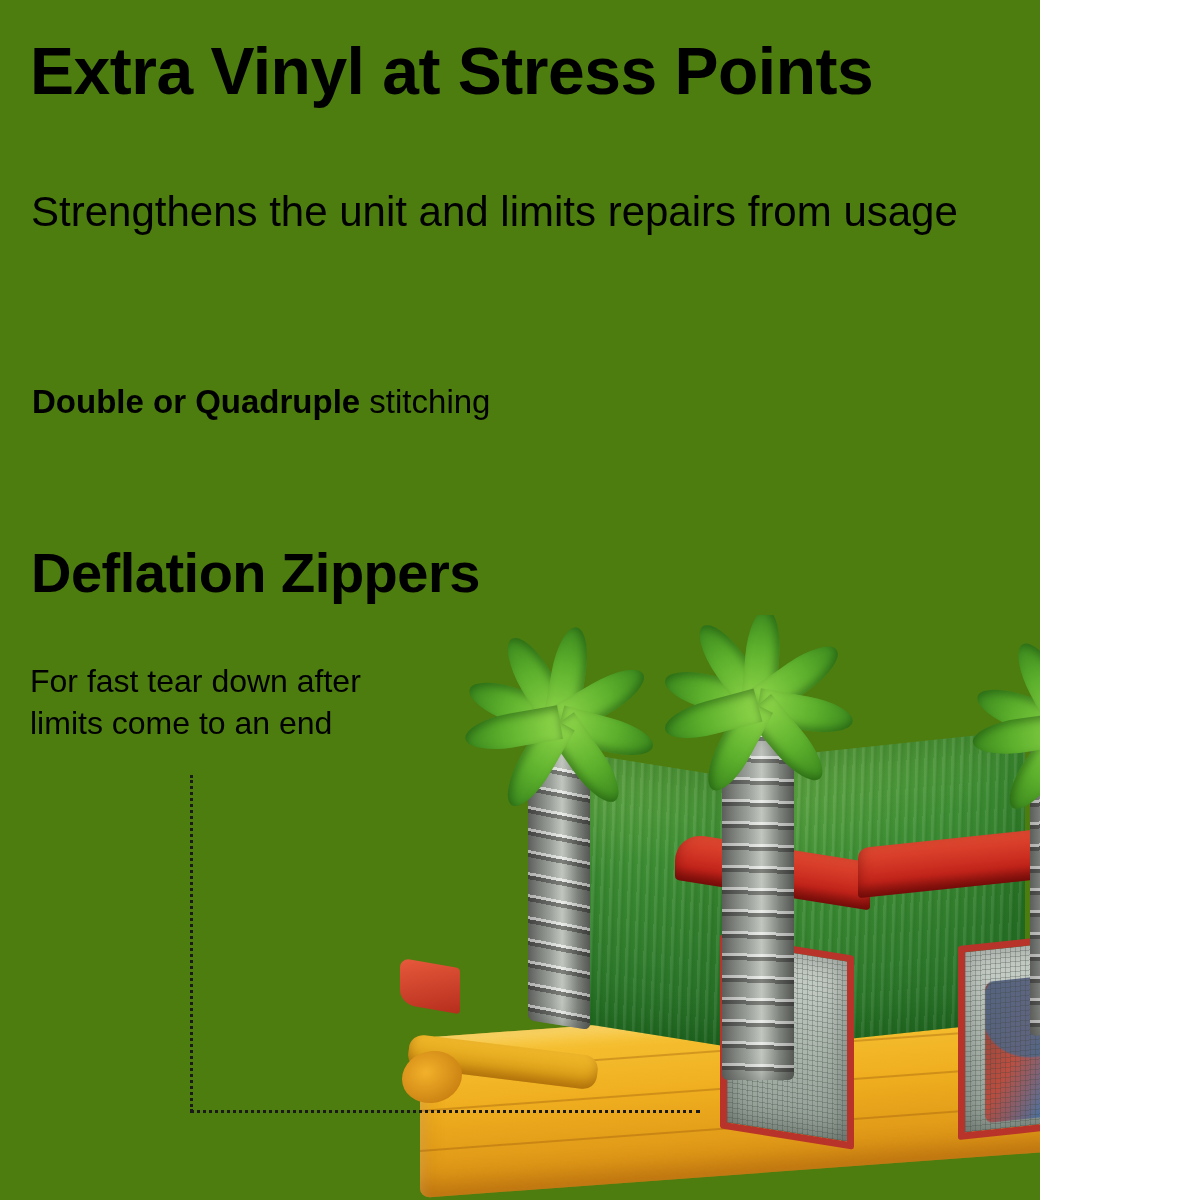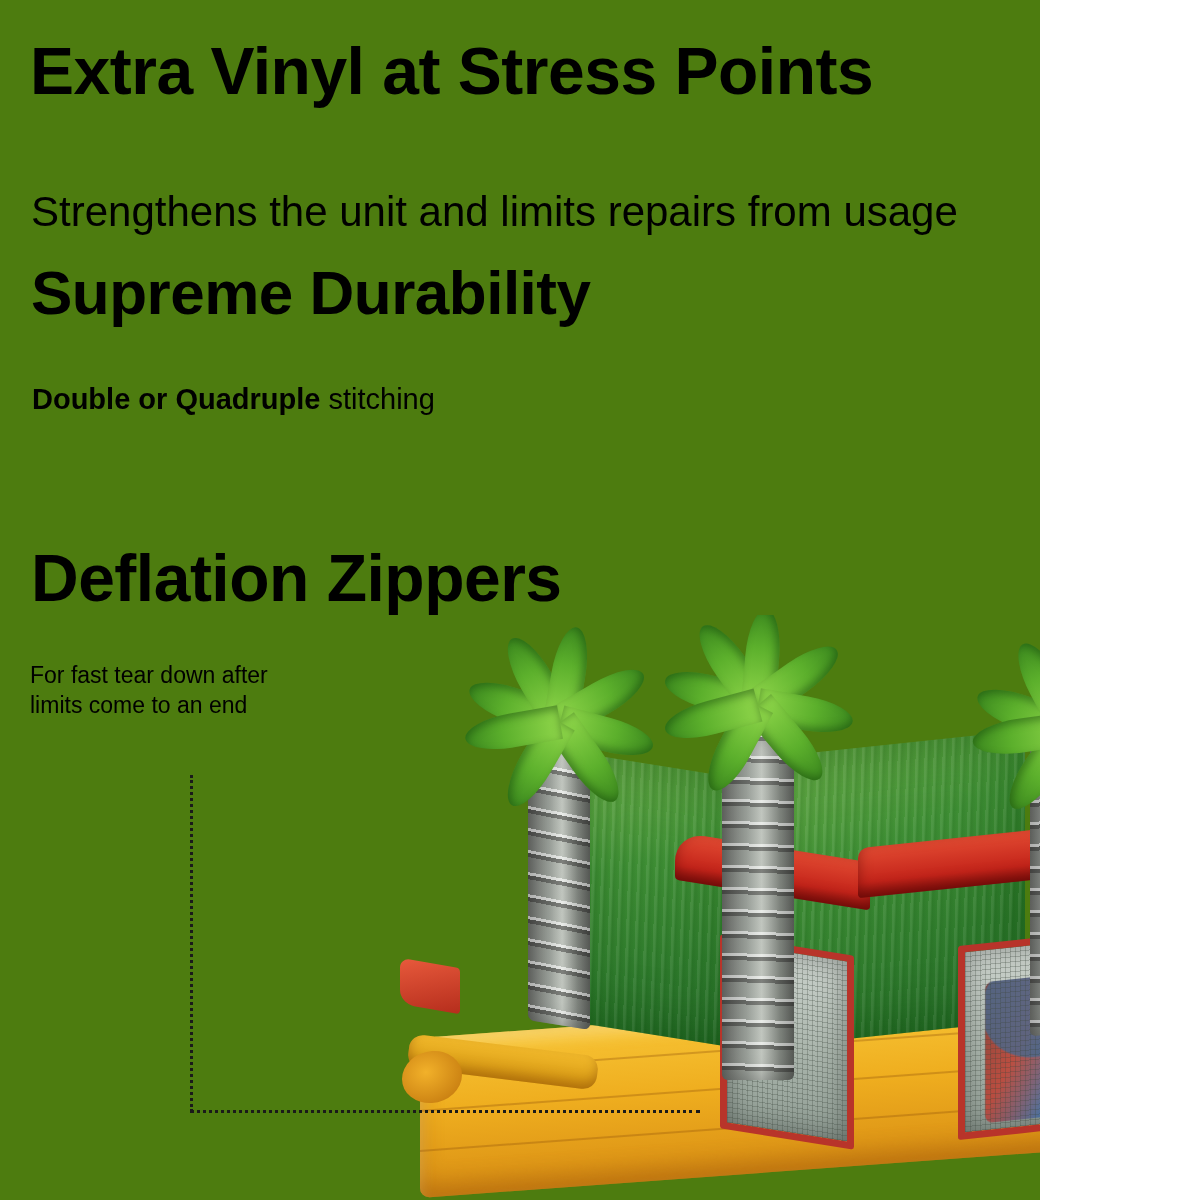--- a/index.html
+++ b/index.html
@@ -60,39 +60,39 @@
 
   #title2 {
     left: 31px;
     top: 262px;
     font-size: 62px;
   }
   #sub2 {
     position: absolute;
     left: 32px;
     top: 381px;
-    font-size: 29px;
+    font-size: 33px;
     font-weight: normal;
     line-height: 1.28;
     width: 700px;
   }
   #sub2 .bold {
     font-weight: bold;
   }
 
   #title3 {
     left: 31px;
     top: 545px;
-    font-size: 66px;
+    font-size: 56px;
   }
   #sub3 {
     position: absolute;
     left: 30px;
     top: 660px;
-    font-size: 23px;
+    font-size: 32px;
     font-weight: normal;
     line-height: 1.32;
     width: 560px;
   }
 
   
   .leader {
     position: absolute;
     z-index: 6;
   }
@@ -428,20 +428,19 @@
   </div>
 
   <div class="leader leader-v"></div>
   <div class="leader leader-h"></div>
 
   <div class="text-layer">
 
     <div class="h-main" id="title1">Extra Vinyl at Stress Points</div>
     <div id="sub1">Strengthens the unit and limits repairs from usage</div>
 
-    <div class="h-main" id="title2">Supreme Durability</div>
     <div id="sub2"><span class="bold">Double or Quadruple</span><span> stitching</span><br></div>
 
     <div class="h-main" id="title3">Deflation Zippers</div>
     <div id="sub3"><span>For fast tear down after</span><br><span>limits come to an end</span></div>
 
   </div>
 </div>
 
 </body></html>

